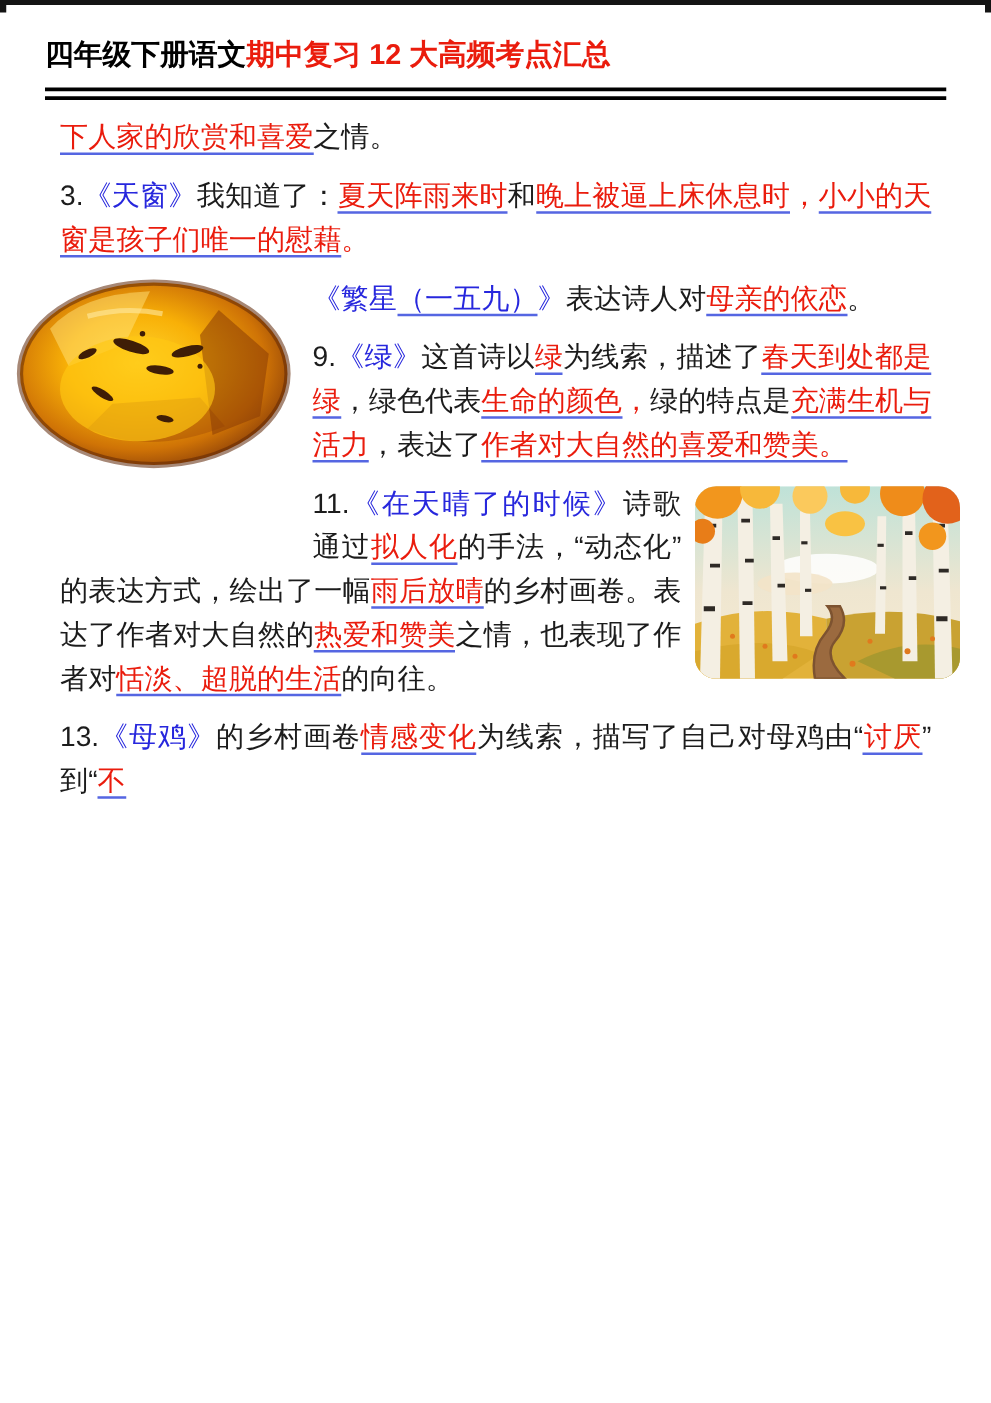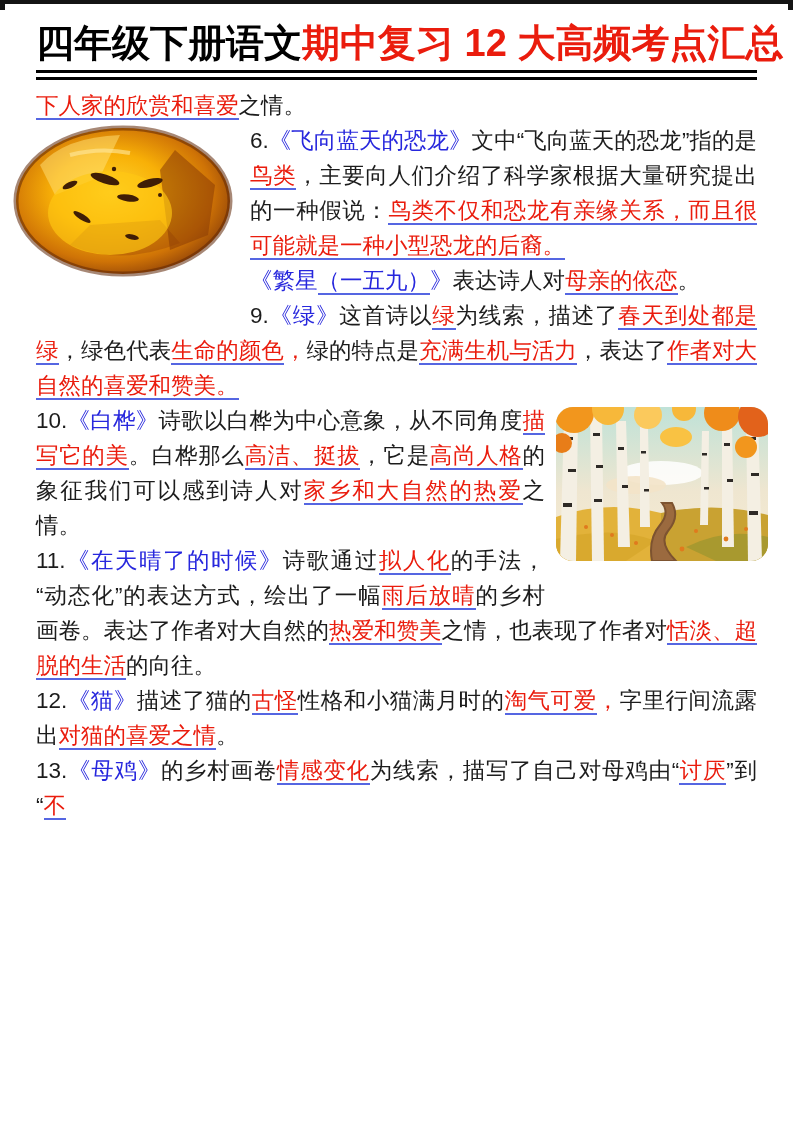--- a/index.html
+++ b/index.html
@@ -8,30 +8,30 @@
     width:793px; min-height:1122px; margin:0 auto; position:relative;
     background:var(--page-bg,#ffffff); overflow:hidden;
     font-family:"Liberation Sans","DejaVu Sans",sans-serif;
   }
   .frame-top { position:absolute; top:0; left:0; right:0; height:4px; background:#141414; }
   .frame-tick { position:absolute; top:0; width:5px; height:10px; background:#141414; }
   .tick-l { left:0; } .tick-r { right:0; }
   .inner { padding:18px 36px 0 36px; }
 
   
-  .title { font-size:38px; line-height:50px; font-weight:700; color:#000;
+  .title { font-size:23px; line-height:50px; font-weight:700; color:#000;
            white-space:nowrap; letter-spacing:0; }
   .title .red-part { color:var(--red,#ea1c0d); }
   .title-rule { height:10px; border-top:3px solid #000; border-bottom:3px solid #000;
                 margin:2px 0 8px 0; }
 
   
   .doc { font-size:22.5px; line-height:35px; color:var(--text,#1c1c1c);
          text-align:justify; }
-  .para { margin:0; }
+  .para { margin:12px; }
   .seg-n  { color:var(--text,#1c1c1c); }
   .seg-b  { color:var(--blue,#2727dd); }
   .seg-bu { color:var(--blue,#2727dd); border-bottom:2px solid var(--underline,#5566e2); }
   .seg-hl { color:var(--red,#ea1c0d);  border-bottom:2px solid var(--underline,#5566e2); }
   .seg-r  { color:var(--red,#ea1c0d); }
 
   
   .fig-amber { float:left; width:202px; height:210px; margin-right:12px; }
   .fig-amber svg { display:block; width:230px; height:152px; margin-left:-26px; margin-top:2px; }
   .fig-birch { float:right; width:200px; height:178px; margin-left:12px; }
@@ -44,20 +44,21 @@
   <div class="frame-top"></div>
   <div class="frame-tick tick-l"></div>
   <div class="frame-tick tick-r"></div>
 
   <div class="inner">
     <h1 class="title"><span>四年级下册语文</span><span class="red-part">期中复习 12 大高频考点汇总</span></h1>
     <div class="title-rule"></div>
 
     <div class="doc">
         <p class="para"><span class="seg-hl">下人家的欣赏和喜爱</span><span class="seg-n">之情。</span></p>
+        <p class="para"><span class="seg-n">3.</span><span class="seg-b">《天窗》</span><span class="seg-n">我知道了：</span><span class="seg-hl">夏天阵雨来时</span><span class="seg-n">和</span><span class="seg-hl">晚上被逼上床休息时</span><span class="seg-r">，</span><span class="seg-hl">小小的天窗是孩子们唯一的慰藉</span><span class="seg-r">。</span></p>
   <figure class="fig-amber">
     <svg viewBox="0 0 230 152" aria-hidden="true">
       <defs>
         <radialGradient id="ag" cx="44%" cy="44%" r="66%">
           <stop offset="0%" stop-color="#ffd42c"></stop>
           <stop offset="40%" stop-color="#f8b007"></stop>
           <stop offset="72%" stop-color="#cf7306"></stop>
           <stop offset="100%" stop-color="#78300a"></stop>
         </radialGradient>
       </defs>
@@ -74,21 +75,20 @@
         <ellipse cx="118" cy="73" rx="11" ry="3.5" transform="rotate(8 118 73)"></ellipse>
         <ellipse cx="72" cy="92" rx="10" ry="3" transform="rotate(32 72 92)"></ellipse>
         <ellipse cx="60" cy="60" rx="8" ry="3" transform="rotate(-25 60 60)"></ellipse>
         <ellipse cx="122" cy="112" rx="7" ry="2.6" transform="rotate(12 122 112)"></ellipse>
         <circle cx="104" cy="44" r="2.2"></circle>
         <circle cx="150" cy="70" r="2"></circle>
       </g>
       <path d="M60 30 Q90 22 120 28" stroke="#ffe9a0" stroke-width="4" fill="none" opacity="0.6"></path>
     </svg>
   </figure>
-        <p class="para"><span class="seg-n">6.</span><span class="seg-b">《飞向蓝天的恐龙》</span><span class="seg-n">文中“飞向蓝天的恐龙”指的是</span><span class="seg-hl">鸟类</span><span class="seg-n">，主要向人们介绍了科学家根据大量研究提出的一种假说：</span><span class="seg-hl">鸟类不仅和恐龙有亲缘关系，而且很可能就是一种小型恐龙的后裔。</span></p>
         <p class="para"><span class="seg-b">《繁星</span><span class="seg-bu">（一五九）</span><span class="seg-b">》</span><span class="seg-n">表达诗人对</span><span class="seg-hl">母亲的依恋</span><span class="seg-n">。</span></p>
         <p class="para"><span class="seg-n">9.</span><span class="seg-b">《绿》</span><span class="seg-n">这首诗以</span><span class="seg-hl">绿</span><span class="seg-n">为线索，描述了</span><span class="seg-hl">春天到处都是绿</span><span class="seg-n">，绿色代表</span><span class="seg-hl">生命的颜色</span><span class="seg-r">，</span><span class="seg-n">绿的特点是</span><span class="seg-hl">充满生机与活力</span><span class="seg-n">，表达了</span><span class="seg-hl">作者对大自然的喜爱和赞美。</span></p>
   <figure class="fig-birch">
     <svg viewBox="0 0 212 154" aria-hidden="true">
       <defs>
         <clipPath id="bc">
                 <rect width="212" height="154" rx="17"></rect>
               </clipPath>
         <linearGradient id="sky" x1="0" y1="0" x2="0" y2="1">
           <stop offset="0%" stop-color="#bfe2d8"></stop>
@@ -149,20 +149,18 @@
                 <circle cx="56" cy="128" r="2"></circle>
           <circle cx="140" cy="124" r="2"></circle>
                 <circle cx="170" cy="132" r="2.4"></circle>
           <circle cx="190" cy="122" r="2"></circle>
                 <circle cx="80" cy="136" r="2"></circle>
           <circle cx="126" cy="142" r="2.4"></circle>
         </g>
       </g>
     </svg>
   </figure>
-<p class="para"><span class="seg-n">10.</span><span class="seg-b">《白桦》</span><span class="seg-n">诗歌以白桦为中心意象，从不同角度</span><span class="seg-hl">描写它的美</span><span class="seg-n">。白桦那么</span><span class="seg-hl">高洁、挺拔</span><span class="seg-n">，它是</span><span class="seg-hl">高尚人格</span><span class="seg-n">的象征我们可以感到诗人对</span><span class="seg-hl">家乡和大自然的热爱</span><span class="seg-n">之情。</span></p>
         <p class="para"><span class="seg-n">11.</span><span class="seg-b">《在天晴了的时候》</span><span class="seg-n">诗歌通过</span><span class="seg-hl">拟人化</span><span class="seg-n">的手法，“动态化”的表达方式，绘出了一幅</span><span class="seg-hl">雨后放晴</span><span class="seg-n">的乡村画卷。表达了作者对大自然的</span><span class="seg-hl">热爱和赞美</span><span class="seg-n">之情，也表现了作者对</span><span class="seg-hl">恬淡、超脱的生活</span><span class="seg-n">的向往。</span></p>
-        <p class="para"><span class="seg-n">12.</span><span class="seg-b">《猫》</span><span class="seg-n">描述了猫的</span><span class="seg-hl">古怪</span><span class="seg-n">性格和小猫满月时的</span><span class="seg-hl">淘气可爱</span><span class="seg-r">，</span><span class="seg-n">字里行间流露出</span><span class="seg-hl">对猫的喜爱之情</span><span class="seg-n">。</span></p>
         <p class="para"><span class="seg-n">13.</span><span class="seg-b">《母鸡》</span><span class="seg-n">的乡村画卷</span><span class="seg-hl">情感变化</span><span class="seg-n">为线索，描写了自己对母鸡由“</span><span class="seg-hl">讨厌</span><span class="seg-n">”到“</span><span class="seg-hl">不</span></p>
       </div>
 
   </div>
 </div>
 
 </body></html>

